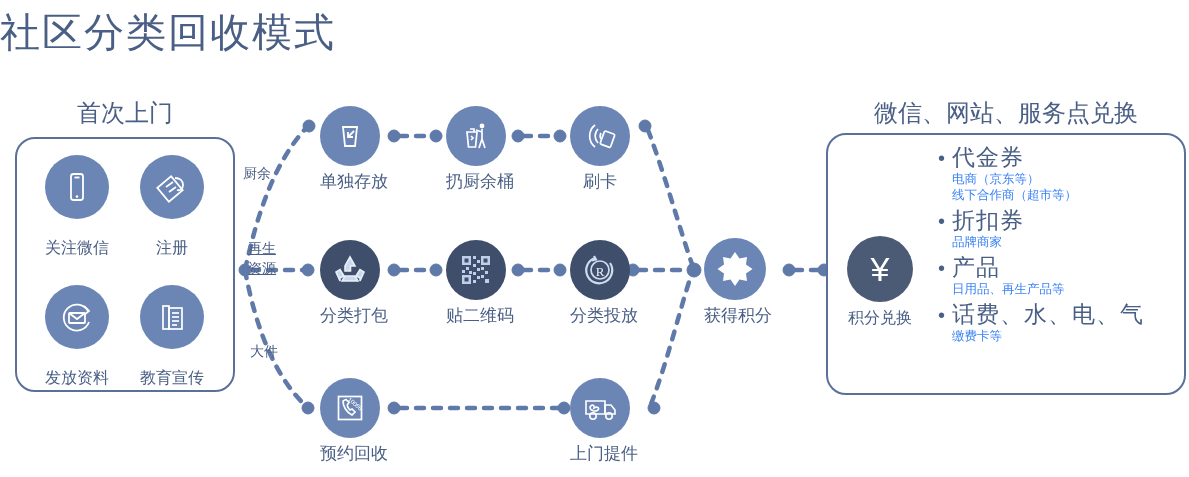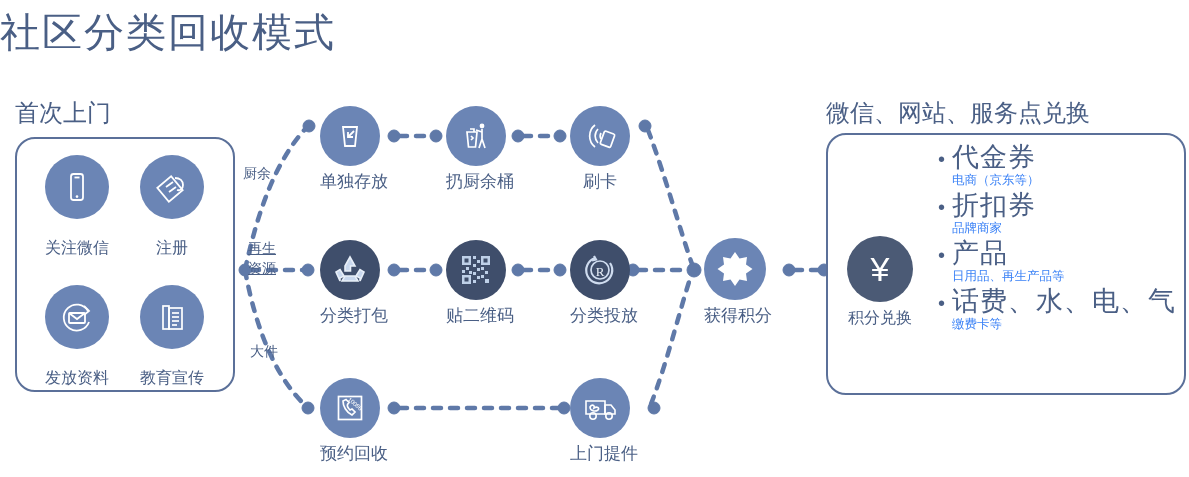--- a/index.html
+++ b/index.html
@@ -36,20 +36,21 @@
     pointer-events: none;
   }
 
   
   .panel-title {
     position: absolute;
     font-size: 24px;
     line-height: 30px;
     color: #4a5f85;
     white-space: nowrap;
+    text-align: center;
   }
   .panel-box {
     position: absolute;
     border: 2px solid #5b7099;
     border-radius: 20px;
     background: #ffffff;
   }
 
   
   #left-panel-title { left: 15px; top: 98px; width: 220px; }
@@ -125,21 +126,21 @@
     align-items: baseline;
   }
   .reward-bullet {
     width: 14px;
     flex: 0 0 14px;
     color: #4a5f85;
     font-size: 20px;
     line-height: 26px;
   }
   .reward-title {
-    font-size: 27px;
+    font-size: 23px;
     line-height: 27px;
     color: #4a5f85;
     white-space: nowrap;
     letter-spacing: 1px;
   }
   .reward-subs { padding-left: 14px; }
   .reward-sub {
     font-size: 12.5px;
     line-height: 16px;
     color: #3b82f6;
@@ -412,20 +413,21 @@
 
   <div id="reward-list">
 
     <div class="reward-item">
       <div class="reward-head">
         <span class="reward-bullet">•</span>
         <span class="reward-title">代金券</span>
       </div>
       <div class="reward-subs">
         <div class="reward-sub">电商（京东等）</div>
+        <div class="reward-sub">线下合作商（超市等）</div>
       </div>
     </div>
 
     <div class="reward-item">
       <div class="reward-head">
         <span class="reward-bullet">•</span>
         <span class="reward-title">折扣券</span>
       </div>
       <div class="reward-subs">
         <div class="reward-sub">品牌商家</div>

